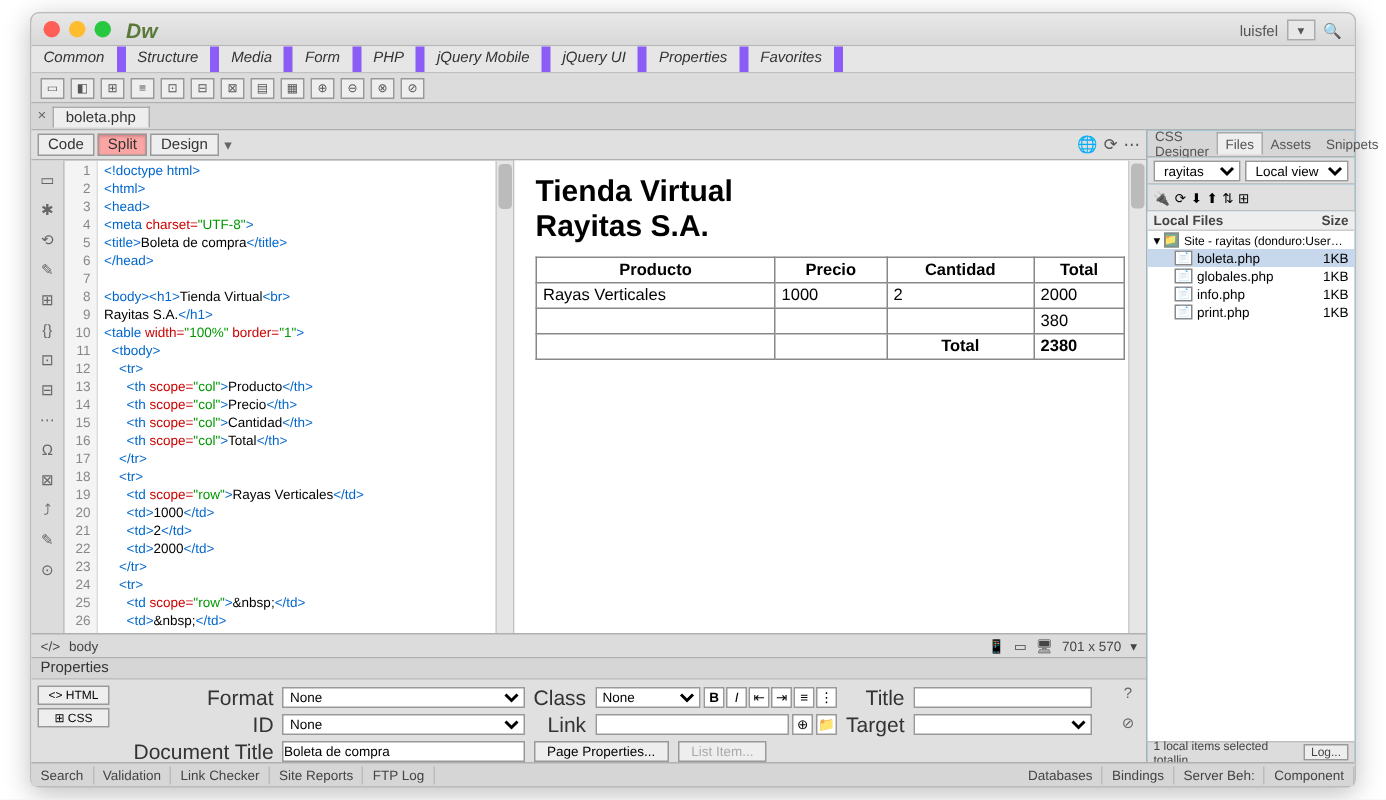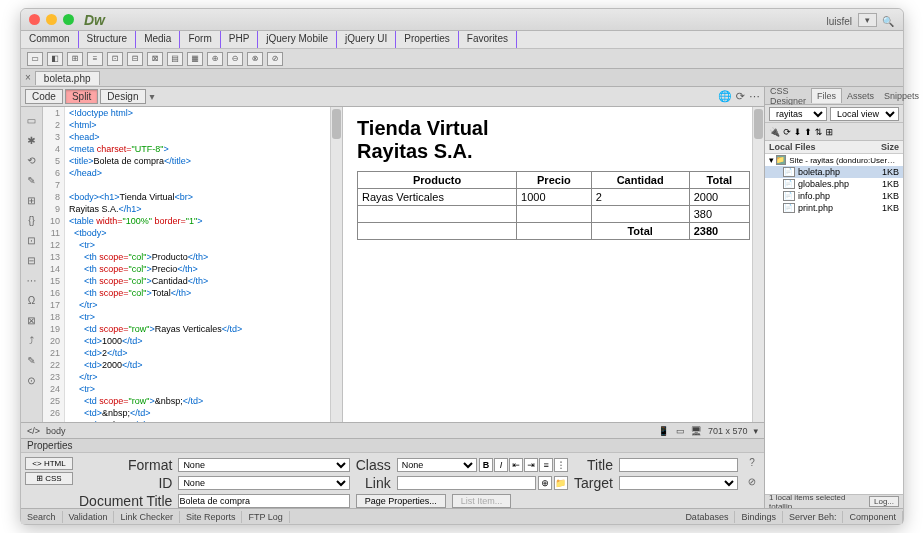--- a/index.html
+++ b/index.html
@@ -6,21 +6,21 @@
 body { background: #fff; width: 924px; height: 533px; overflow: hidden; position: relative; }
 .window { position: absolute; top: 8px; left: 20px; right: 20px; bottom: 8px; background: #f0f0f0; border: 1px solid #bbb; border-radius: 6px; box-shadow: 0 4px 18px rgba(0,0,0,0.25); display: flex; flex-direction: column; }
 .titlebar { height: 22px; background: linear-gradient(#e8e8e8,#d8d8d8); border-bottom: 1px solid #b5b5b5; display: flex; align-items: center; padding: 0 8px; border-radius: 6px 6px 0 0; }
 .traffic { display: flex; gap: 6px; }
 .dot { width: 11px; height: 11px; border-radius: 50%; }
 .dot.r { background: #ff5f57; } .dot.y { background: #febc2e; } .dot.g { background: #28c840; }
 .dw-logo { margin-left: 10px; font-size: 14px; font-weight: bold; color: #5a7a3a; font-style: italic; }
 .titlebar-right { margin-left: auto; display: flex; align-items: flex-end; gap: 6px; font-size: 10px; color: #555; }
 .user-box { border: 1px solid #aaa; padding: 1px 6px; font-size: 9px; background: #e8e8e8; }
 .menubar { height: 18px; background: #e6e6e6; border-bottom: 1px solid #c0c0c0; display: flex; font-size: 10px; }
-.menubar span { padding: 2px 8px; border-right: 1px solid #8b5cf6; color: #333; cursor: default; }
+.menubar span { padding: 2px 8px; border-right: 6px solid #8b5cf6; color: #333; cursor: default; font-style: italic; }
 .toolbar { height: 20px; background: #dcdcdc; border-bottom: 1px solid #b0b0b0; display: flex; align-items: center; padding: 0 6px; gap: 4px; }
 .tb-ico { width: 16px; height: 14px; border: 1px solid #999; background: #eee; font-size: 8px; display: flex; align-items: center; justify-content: center; color: #555; }
 .doctab-row { height: 18px; background: #d6d6d6; border-bottom: 1px solid #b0b0b0; display: flex; align-items: center; font-size: 10px; padding-left: 4px; }
 .doctab { background: #eee; border: 1px solid #aaa; border-bottom: none; padding: 1px 8px; color: #333; }
 .main-row { flex: 1; display: flex; min-height: 0; }
 .editor-pane { flex: 1; display: flex; flex-direction: column; border-right: 1px solid #b0b0b0; min-width: 0; }
 .view-toolbar { height: 20px; background: #e0e0e0; border-bottom: 1px solid #b0b0b0; display: flex; align-items: center; padding: 0 4px; gap: 2px; }
 .view-btn { font-size: 10px; padding: 1px 6px; border: 1px solid #999; background: #eee; color: #333; }
 .view-btn.active { background: #fca5a5; box-shadow: inset 0 1px 2px rgba(0,0,0,0.2); }
 .view-toolbar-right { margin-left: auto; display: flex; gap: 4px; font-size: 11px; color: #555; }
@@ -49,21 +49,21 @@
 .panel-select { font-size: 9px; height: 14px; border: 1px solid #999; background: #fff; padding: 0 2px; }
 .file-list { flex: 1; background: #fff; font-size: 9px; overflow: auto; }
 .file-hdr { display: flex; background: #eee; border-bottom: 1px solid #ccc; font-weight: bold; color: #444; }
 .file-hdr div { padding: 1px 4px; }
 .fcol1 { flex: 1; } .fcol2 { width: 28px; text-align: right; }
 .file-row { display: flex; padding: 1px 4px; align-items: center; }
 .file-row.sel { background: #c8d8ec; }
 .fico { width: 12px; height: 10px; margin-right: 3px; background: #fff; border: 1px solid #888; font-size: 7px; display: inline-flex; align-items: center; justify-content: center; }
 .prop-panel { height: 70px; background: #e0e0e0; border-top: 1px solid #b0b0b0; display: flex; flex-direction: column; }
 .prop-title { height: 14px; font-size: 10px; padding: 1px 6px; background: #d6d6d6; border-bottom: 1px solid #c0c0c0; color: #333; }
-.prop-body { flex: 1; display: flex; font-size: 9px; padding: 4px; gap: 6px; }
+.prop-body { flex: 1; display: flex; font-size: 9px; padding: 4px; gap: 16px; }
 .prop-left { width: 48px; display: flex; flex-direction: column; gap: 2px; }
 .prop-mode { border: 1px solid #999; padding: 1px 3px; background: #eee; font-size: 8px; text-align: center; }
 .prop-grid { flex: 1; display: grid; grid-template-columns: auto 1fr auto 1fr auto auto; gap: 2px 6px; align-items: center; }
 .prop-grid label { font-size: 14px; color: #333; text-align: right; }
 .prop-grid select, .prop-grid input { font-size: 9px; height: 14px; border: 1px solid #999; background: #fff; min-width: 60px; }
 .prop-btn { font-size: 9px; padding: 1px 8px; border: 1px solid #999; background: #eee; }
 .prop-btn.dis { color: #aaa; }
 .bottom-tabs { height: 16px; background: #d6d6d6; border-top: 1px solid #b0b0b0; display: flex; font-size: 9px; align-items: center; }
 .bottom-tabs span { padding: 1px 6px; border-right: 1px solid #bbb; color: #444; }
 .bottom-right { margin-left: auto; display: flex; }

